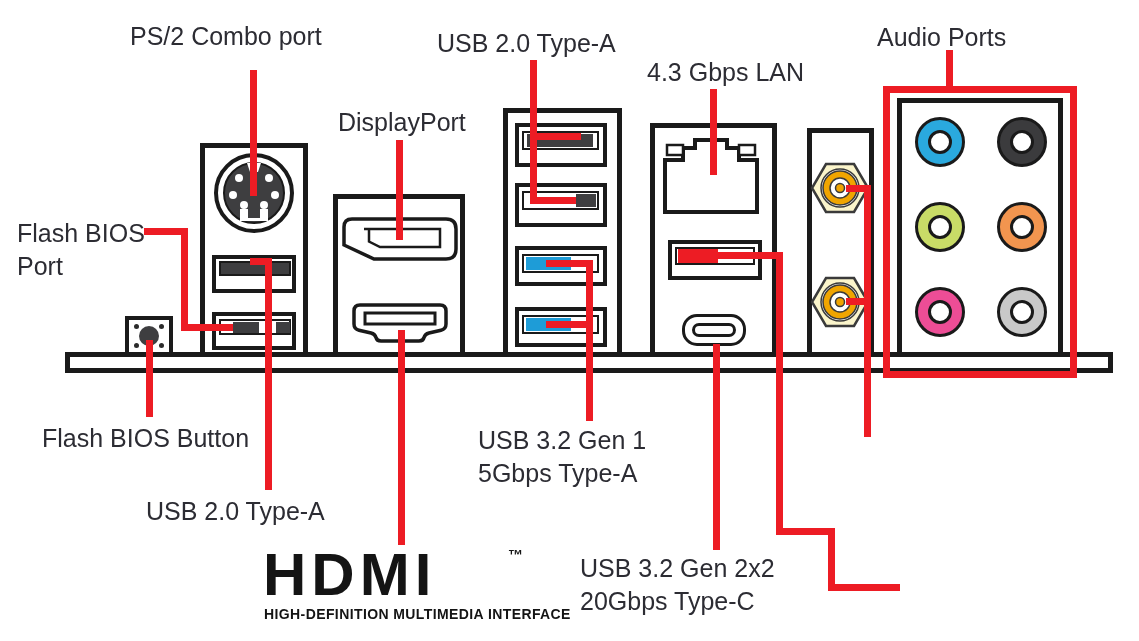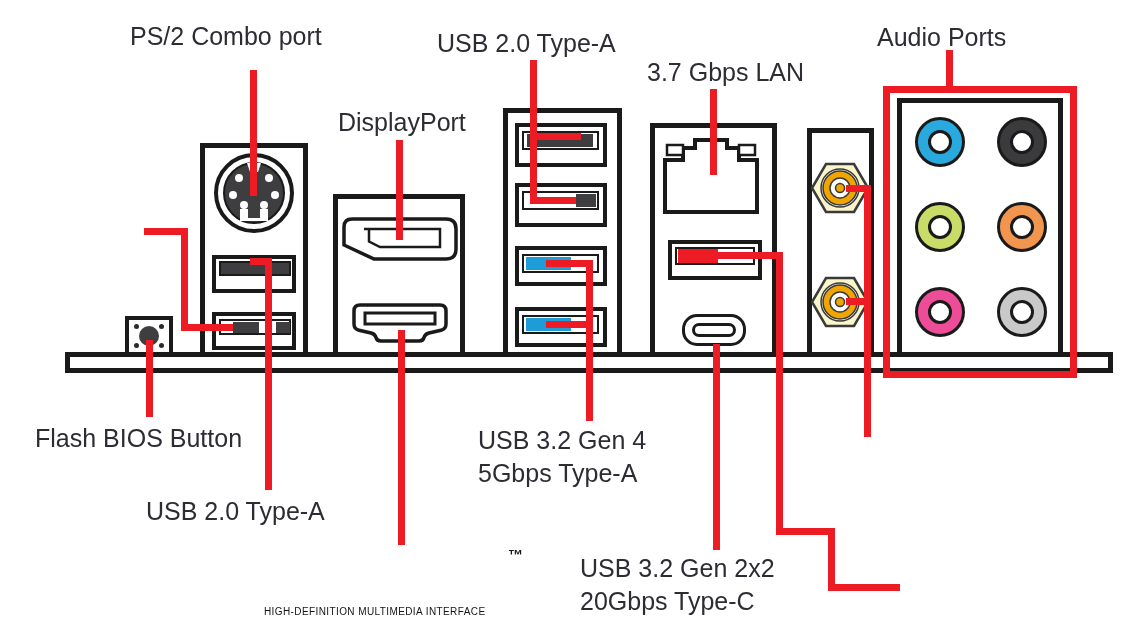--- a/index.html
+++ b/index.html
@@ -40,46 +40,51 @@
   .fbb{position:absolute;left:125px;top:316px;width:48px;height:40px;background:#fff;
         border:4px solid var(--outline-black);box-sizing:border-box;z-index:2;}
   .fbb .dot{position:absolute;width:5px;height:5px;border-radius:50%;background:#2B2B2B;}
   .fbb .core{position:absolute;left:10px;top:6px;width:20px;height:20px;border-radius:50%;
         background:var(--connector-dark);}
   .svgabs{position:absolute;z-index:3;}
   .hdmi-word{position:absolute;left:263px;top:540px;font-size:60px;font-weight:bold;
         letter-spacing:5px;color:#141414;z-index:1;transform:scaleY(1.0);}
   .hdmi-tm{position:absolute;left:508px;top:546px;font-size:15px;font-weight:bold;
         color:#141414;z-index:1;}
-  .hdmi-tag{position:absolute;left:264px;top:606px;font-size:10px;font-weight:normal;
+  .hdmi-tag{position:absolute;left:264px;top:606px;font-size:14px;font-weight:bold;
         letter-spacing:0.4px;color:#141414;z-index:1;white-space:nowrap;}
 </style>
 </head>
 <body>
 
 <div class="canvas">
 
   <div class="lbl" style="left:130px;top:20px">PS/2 Combo port</div>
   <div class="lbl" style="left:437px;top:27px">USB 2.0 Type-A</div>
-  <div class="lbl" style="left:647px;top:56px">3.7 Gbps LAN</div>
+  <div class="lbl" style="left:647px;top:56px">4.3 Gbps LAN</div>
   <div class="lbl" style="left:338px;top:106px">DisplayPort</div>
   <div class="lbl" style="left:877px;top:21px">Audio Ports</div>
-  <div class="lbl" style="left:35px;top:422px">Flash BIOS Button</div>
+  <div class="lbl" style="left:17px;top:217px">
+    <span style="display:block">Flash BIOS</span>
+    <span style="display:block">Port</span>
+  </div>
+  <div class="lbl" style="left:42px;top:422px">Flash BIOS Button</div>
   <div class="lbl" style="left:146px;top:495px">USB 2.0 Type-A</div>
   <div class="lbl" style="left:478px;top:424px">
-    <span style="display:block">USB 3.2 Gen 4</span>
+    <span style="display:block">USB 3.2 Gen 1</span>
     <span style="display:block">5Gbps Type-A</span>
   </div>
   <div class="lbl" style="left:580px;top:552px">
     <span style="display:block">USB 3.2 Gen 2x2</span>
     <span style="display:block">20Gbps Type-C</span>
   </div>
   <div class="lbl" style="left:935px;top:552px">
   </div>
 
+  <div class="hdmi-word">HDMI</div>
   <div class="hdmi-tm">™</div>
   <div class="hdmi-tag">HIGH-DEFINITION MULTIMEDIA INTERFACE</div>
 
   <div class="bracket"></div>
 
   <div class="fbb">
     <div class="dot" style="left:5px;top:4px"></div>
     <div class="dot" style="left:30px;top:4px"></div>
     <div class="dot" style="left:5px;top:23px"></div>
     <div class="dot" style="left:30px;top:23px"></div>

